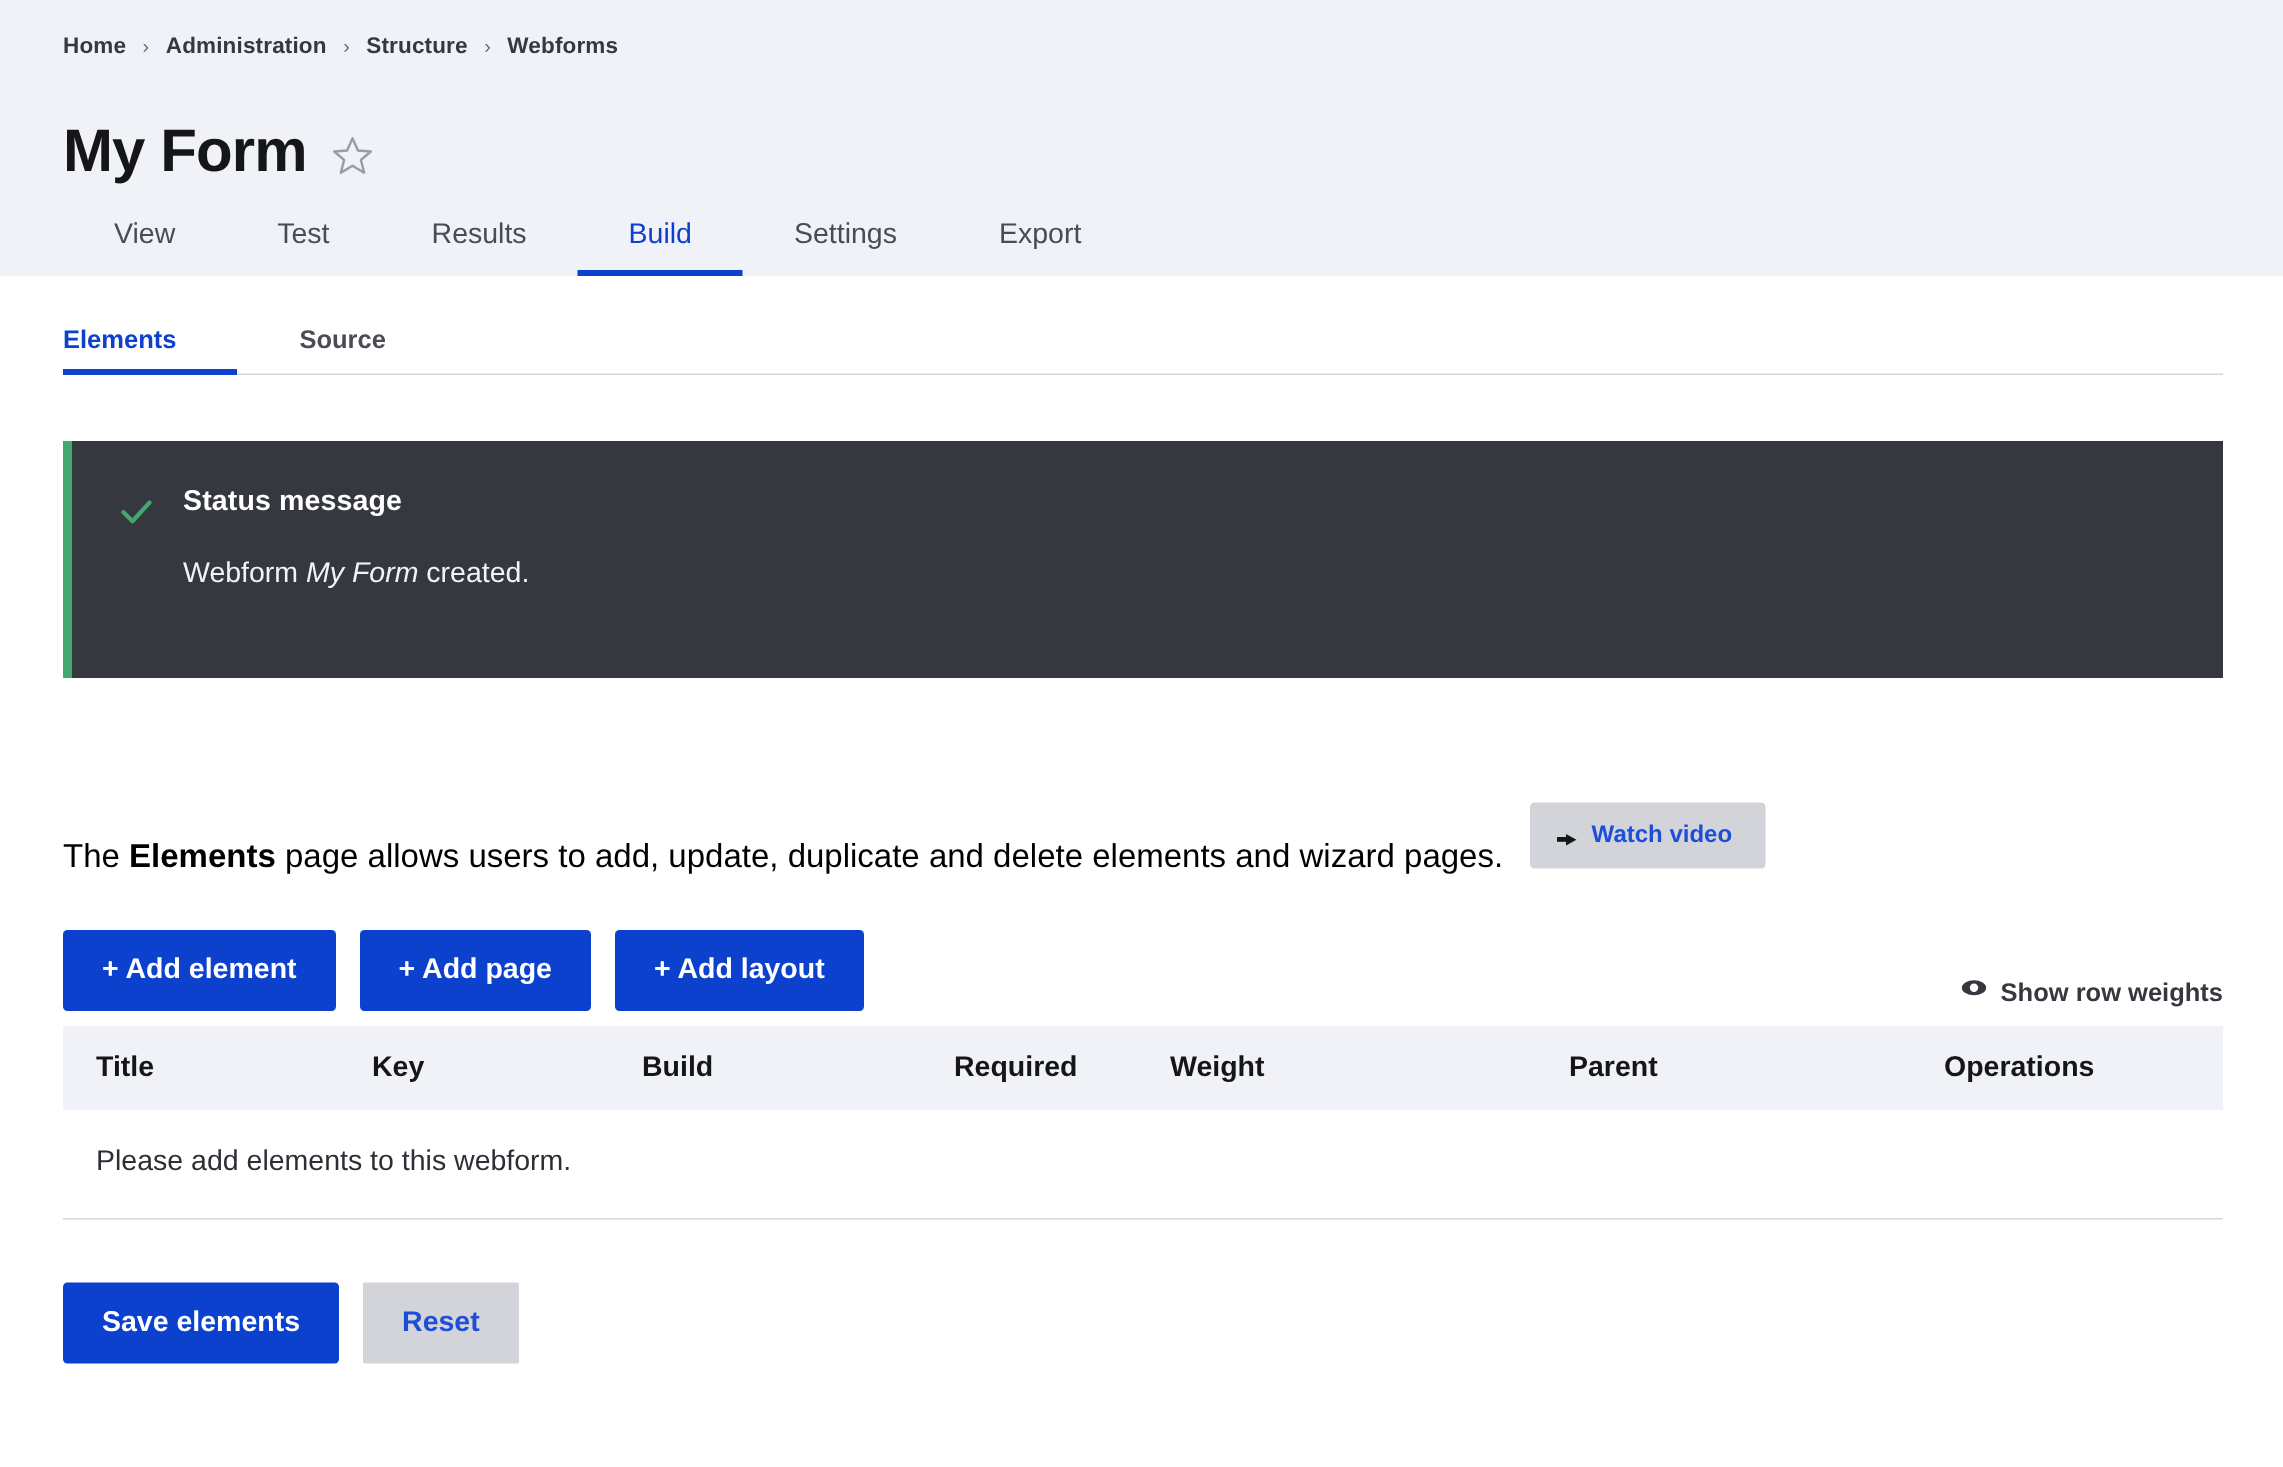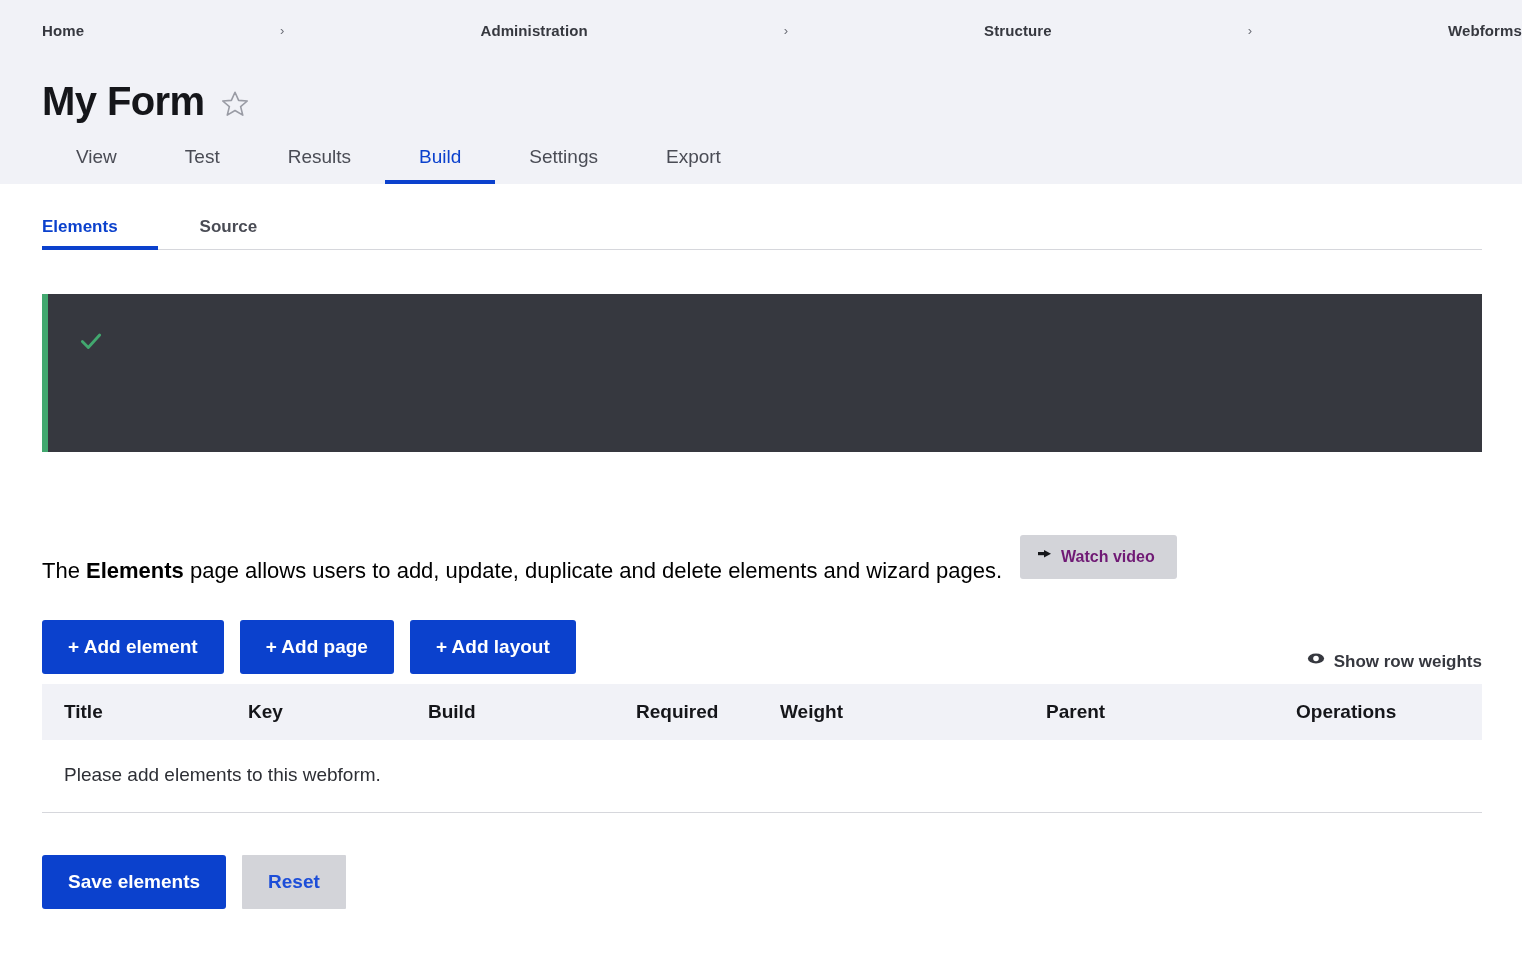--- a/index.html
+++ b/index.html
@@ -25,21 +25,20 @@
   }
 
   .breadcrumb {
     display: flex;
     align-items: center;
     padding: 22px 0 0 42px;
     font-size: 15px;
     font-weight: 700;
     color: #36383f;
     letter-spacing: 0.1px;
-    justify-content: space-between;
   }
   .breadcrumb .crumb {
     color: #36383f;
     text-decoration: none;
     white-space: nowrap;
   }
   .breadcrumb .sep {
     margin: 0 11px;
     color: #6a6c75;
     font-weight: 400;
@@ -171,28 +170,28 @@
   .desc-text {
     font-size: 22px;
     color: #000000;
     font-weight: 400;
     margin-top: 28px;
   }
   .desc-text b { font-weight: 700; }
   .watch-video {
     margin-left: 18px;
     background: #d3d4d9;
-    color: #701a75;
+    color: #1d4ed8;
     font-size: 16px;
     font-weight: 700;
     border: none;
     border-radius: 3px;
     padding: 13px 22px 13px 18px;
     display: inline-flex;
-    align-items: flex-start;
+    align-items: flex-end;
     cursor: pointer;
     font-family: inherit;
   }
   .watch-video .vid-icon {
     margin-right: 9px;
     display: inline-flex;
     line-height: 0;
   }
 
   
@@ -323,20 +322,26 @@
   </div>
 </div>
 
 <div class="status-box">
   <div class="status-inner">
     <span class="check-icon">
       <svg width="26" height="26" viewBox="0 0 24 24" fill="none" stroke="#42a86f" stroke-width="2.6" stroke-linecap="round" stroke-linejoin="round">
         <polyline points="4,12.5 9.5,18 20,6.5"></polyline>
       </svg>
     </span>
+    <div class="status-text">
+      <div class="status-title">Status message</div>
+      <div class="status-body">
+        <span>Webform </span><span class="em">My Form</span><span> created.</span>
+      </div>
+    </div>
   </div>
 </div>
 
 <div class="desc-row">
   <div class="desc-text">
     <span>The </span><b>Elements</b><span> page allows users to add, update, duplicate and delete elements and wizard pages.</span>
   </div>
   <button class="watch-video">
     <span class="vid-icon">
       <svg width="14" height="12" viewBox="0 0 14 12">

